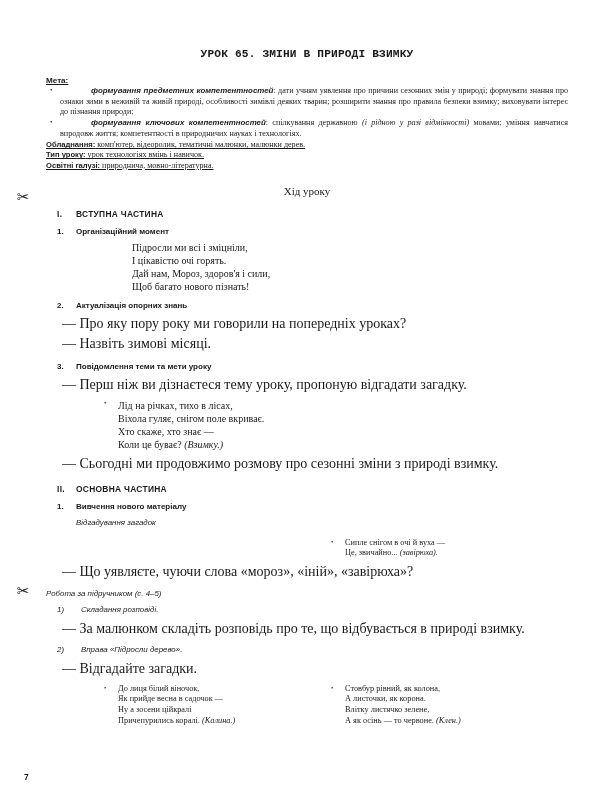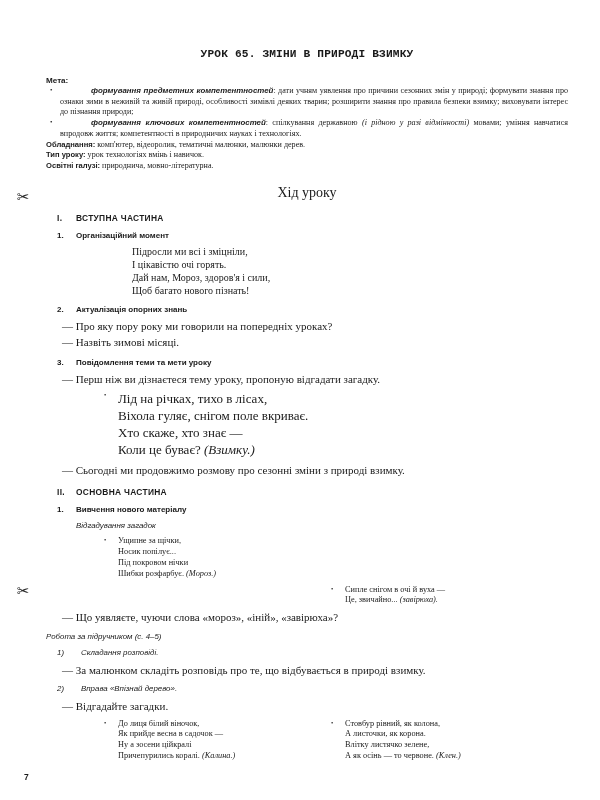--- a/index.html
+++ b/index.html
@@ -50,20 +50,21 @@
   .meta-label {
     font-family: "Liberation Sans", sans-serif;
     font-weight: bold;
     font-size: 7.6px;
   }
   .meta-line {
     font-size: 8.1px;
     line-height: 1.26;
     margin: 0;
     text-align: justify;
+    text-decoration: underline;
   }
   .meta-block { margin: 0 0 1px 0; }
 
   ul.meta-list {
     list-style: none;
     margin: 0 0 0 0;
     padding: 0;
   }
   ul.meta-list > li {
     position: relative;
@@ -84,21 +85,21 @@
     font-family: "Liberation Sans", sans-serif;
     font-weight: bold;
     font-style: italic;
     font-size: 7.9px;
     padding-left: 31px;
   }
   .it { font-style: italic; }
 
   .course-heading {
     text-align: center;
-    font-size: 14px;
+    font-size: 11px;
     margin: 14px 0 12px 0;
   }
 
   .part-head {
     font-family: "Liberation Sans", sans-serif;
     font-weight: bold;
     font-size: 8.4px;
     letter-spacing: 0.3px;
     margin: 10px 0 8px 0;
     display: flex;
@@ -118,37 +119,37 @@
     font-family: "Liberation Sans", sans-serif;
     font-style: italic;
     font-size: 7.9px;
     margin: 7px 0 6px 0;
     padding-left: 30px;
   }
   .sub-head.num-item { padding-left: 30px; display: flex; }
   .sub-head.num-item .num { width: 24px; }
 
   .dialog {
-    font-size: 11px;
+    font-size: 14px;
     line-height: 1.32;
     margin: 2px 0 2px 0;
     padding-left: 30px;
     text-indent: -14px;
   }
 
   .verse {
     font-size: 10px;
     line-height: 1.3;
     margin: 5px 0 5px 0;
     padding-left: 86px;
   }
 
   .bullet-verse {
     position: relative;
-    font-size: 13px;
+    font-size: 10px;
     line-height: 1.3;
     margin: 5px 0 4px 0;
     padding-left: 72px;
   }
   .bullet-verse:before {
     content: "\2022";
     position: absolute;
     left: 58px;
     top: 0;
     font-size: 6.5px;
@@ -250,26 +251,20 @@
     <span>ОСНОВНА ЧАСТИНА</span>
   </div>
 
   <div class="step-head">
     <span class="num">1.</span>
     <span>Вивчення нового матеріалу</span>
   </div>
   <div class="sub-head">Відгадування загадок</div>
 
   <div class="two-col">
-    <div class="col left">
-      <div>Ущипне за щічки,</div>
-      <div>Носик попілує...</div>
-      <div>Під покровом нічки</div>
-      <div><span>Шибки розфарбує.</span> <span class="it">(Мороз.)</span></div>
-    </div>
   </div>
 
   <div class="two-col">
     <div class="col left" style="visibility:hidden"></div>
     <div class="col right">
       <div>Сипле снігом в очі й вуха —</div>
       <div><span>Це, звичайно...</span> <span class="it">(завірюха).</span></div>
     </div>
   </div>
 
@@ -277,21 +272,21 @@
   <div class="sub-head" style="padding-left:0">Робота за підручником (с. 4–5)</div>
 
   <div class="sub-head num-item" style="padding-left:11px">
     <span class="num">1)</span>
     <span>Складання розповіді.</span>
   </div>
   <p class="dialog">— За малюнком складіть розповідь про те, що відбувається в природі взимку.</p>
 
   <div class="sub-head num-item" style="padding-left:11px">
     <span class="num">2)</span>
-    <span>Вправа «Впізнай дерево».</span>
+    <span>Вправа «Підросли дерево».</span>
   </div>
   <p class="dialog">— Відгадайте загадки.</p>
 
   <div class="two-col">
     <div class="col left">
       <div>До лиця білий віночок,</div>
       <div>Як прийде весна в садочок —</div>
       <div>Ну а зосени ційкралі</div>
       <div><span>Причепурились коралі.</span> <span class="it">(Калина.)</span></div>
     </div>

